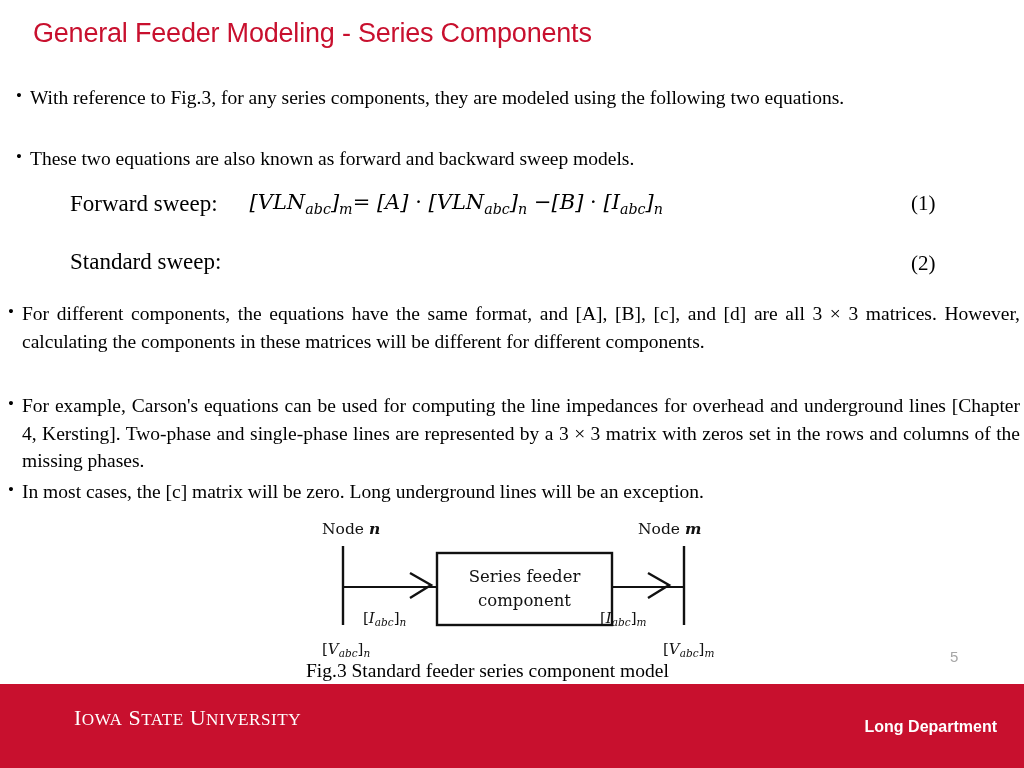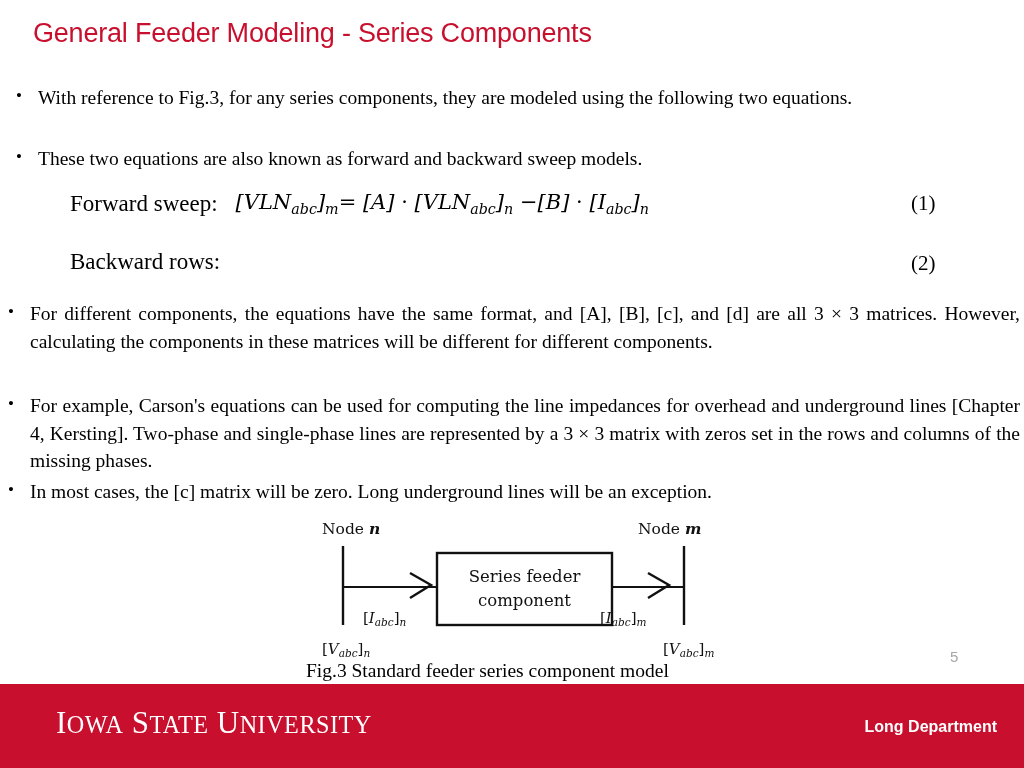--- a/index.html
+++ b/index.html
@@ -42,21 +42,20 @@
     flex: 0 0 auto;
     width: 22px;
     text-align: left;
     font-size: 17px;
     line-height: 1.42;
     padding-left: 8px;
     box-sizing: border-box;
   }
   .bullet-text {
     flex: 1 1 auto;
-    margin-left: 8px;
   }
   .just .bullet-text { text-align: justify; }
 
   #b1 { left: 8px; top: 84px;  width: 1012px; }
   #b2 { left: 8px; top: 145px; width: 1012px; }
   #b3 { left: 0px; top: 300px; width: 1020px; }
   #b4 { left: 0px; top: 392px; width: 1020px; }
   #b5 { left: 0px; top: 478px; width: 1020px; }
 
   
@@ -78,21 +77,21 @@
     white-space: nowrap;
   }
   .eq-num {
     position: absolute;
     font-family: "Liberation Serif", "DejaVu Serif", serif;
     font-size: 21px;
     font-style: normal;
     color: #000;
   }
   #eq1 { left: 70px; top: 190px; }
-  #eq1 .eq-body { margin-left: 18px; }
+  #eq1 .eq-body { margin-left: 32px; }
   #eq2 { left: 70px; top: 249px; }
   #eq2 .eq-body { margin-left: 20px; }
   #eq1num { left: 911px; top: 191px; }
   #eq2num { left: 911px; top: 251px; }
 
   sub.m, sup.m {
     font-size: 0.68em;
     font-style: italic;
   }
   .upr { font-style: normal; }
@@ -132,24 +131,24 @@
   #footer-band {
     position: absolute;
     left: 0;
     top: 684px;
     width: 1024px;
     height: 84px;
     background: #C8102E;
   }
   #isu-logo {
     position: absolute;
-    left: 56px;
+    left: 74px;
     top: 707px;
     font-family: "Liberation Serif", "DejaVu Serif", serif;
-    font-size: 31px;
+    font-size: 22px;
     font-weight: 400;
     color: #ffffff;
     letter-spacing: 0.5px;
     line-height: 1;
     white-space: nowrap;
   }
   #isu-logo .small-caps {
     font-size: 0.78em;
   }
   #dept-label {
@@ -178,21 +177,21 @@
   <span class="bullet-text">These two equations are also known as forward and backward sweep models.</span>
 </div>
 
 <div class="eq-row" id="eq1">
   <span class="eq-label">Forward sweep:</span>
   <span class="eq-body">[<span>VLN</span><sub class="m">abc</sub>]<sub class="m">m</sub><span class="upr">=</span> [<span>A</span>] <span class="upr">·</span> [<span>VLN</span><sub class="m">abc</sub>]<sub class="m">n</sub> <span class="upr">−</span>[<span>B</span>] <span class="upr">·</span> [<span>I</span><sub class="m">abc</sub>]<sub class="m">n</sub></span>
 </div>
 <div class="eq-num" id="eq1num">(1)</div>
 
 <div class="eq-row" id="eq2">
-  <span class="eq-label">Backward rows:</span>
+  <span class="eq-label">Standard sweep:</span>
 </div>
 <div class="eq-num" id="eq2num">(2)</div>
 
 <div class="bullet-block just" id="b3">
   <span class="bullet-mark">•</span>
   <span class="bullet-text">For different components, the equations have the same format, and [A], [B], [c], and [d] are all 3 × 3 matrices. However, calculating the components in these matrices will be different for different components.</span>
 </div>
 
 <div class="bullet-block just" id="b4">
   <span class="bullet-mark">•</span>

